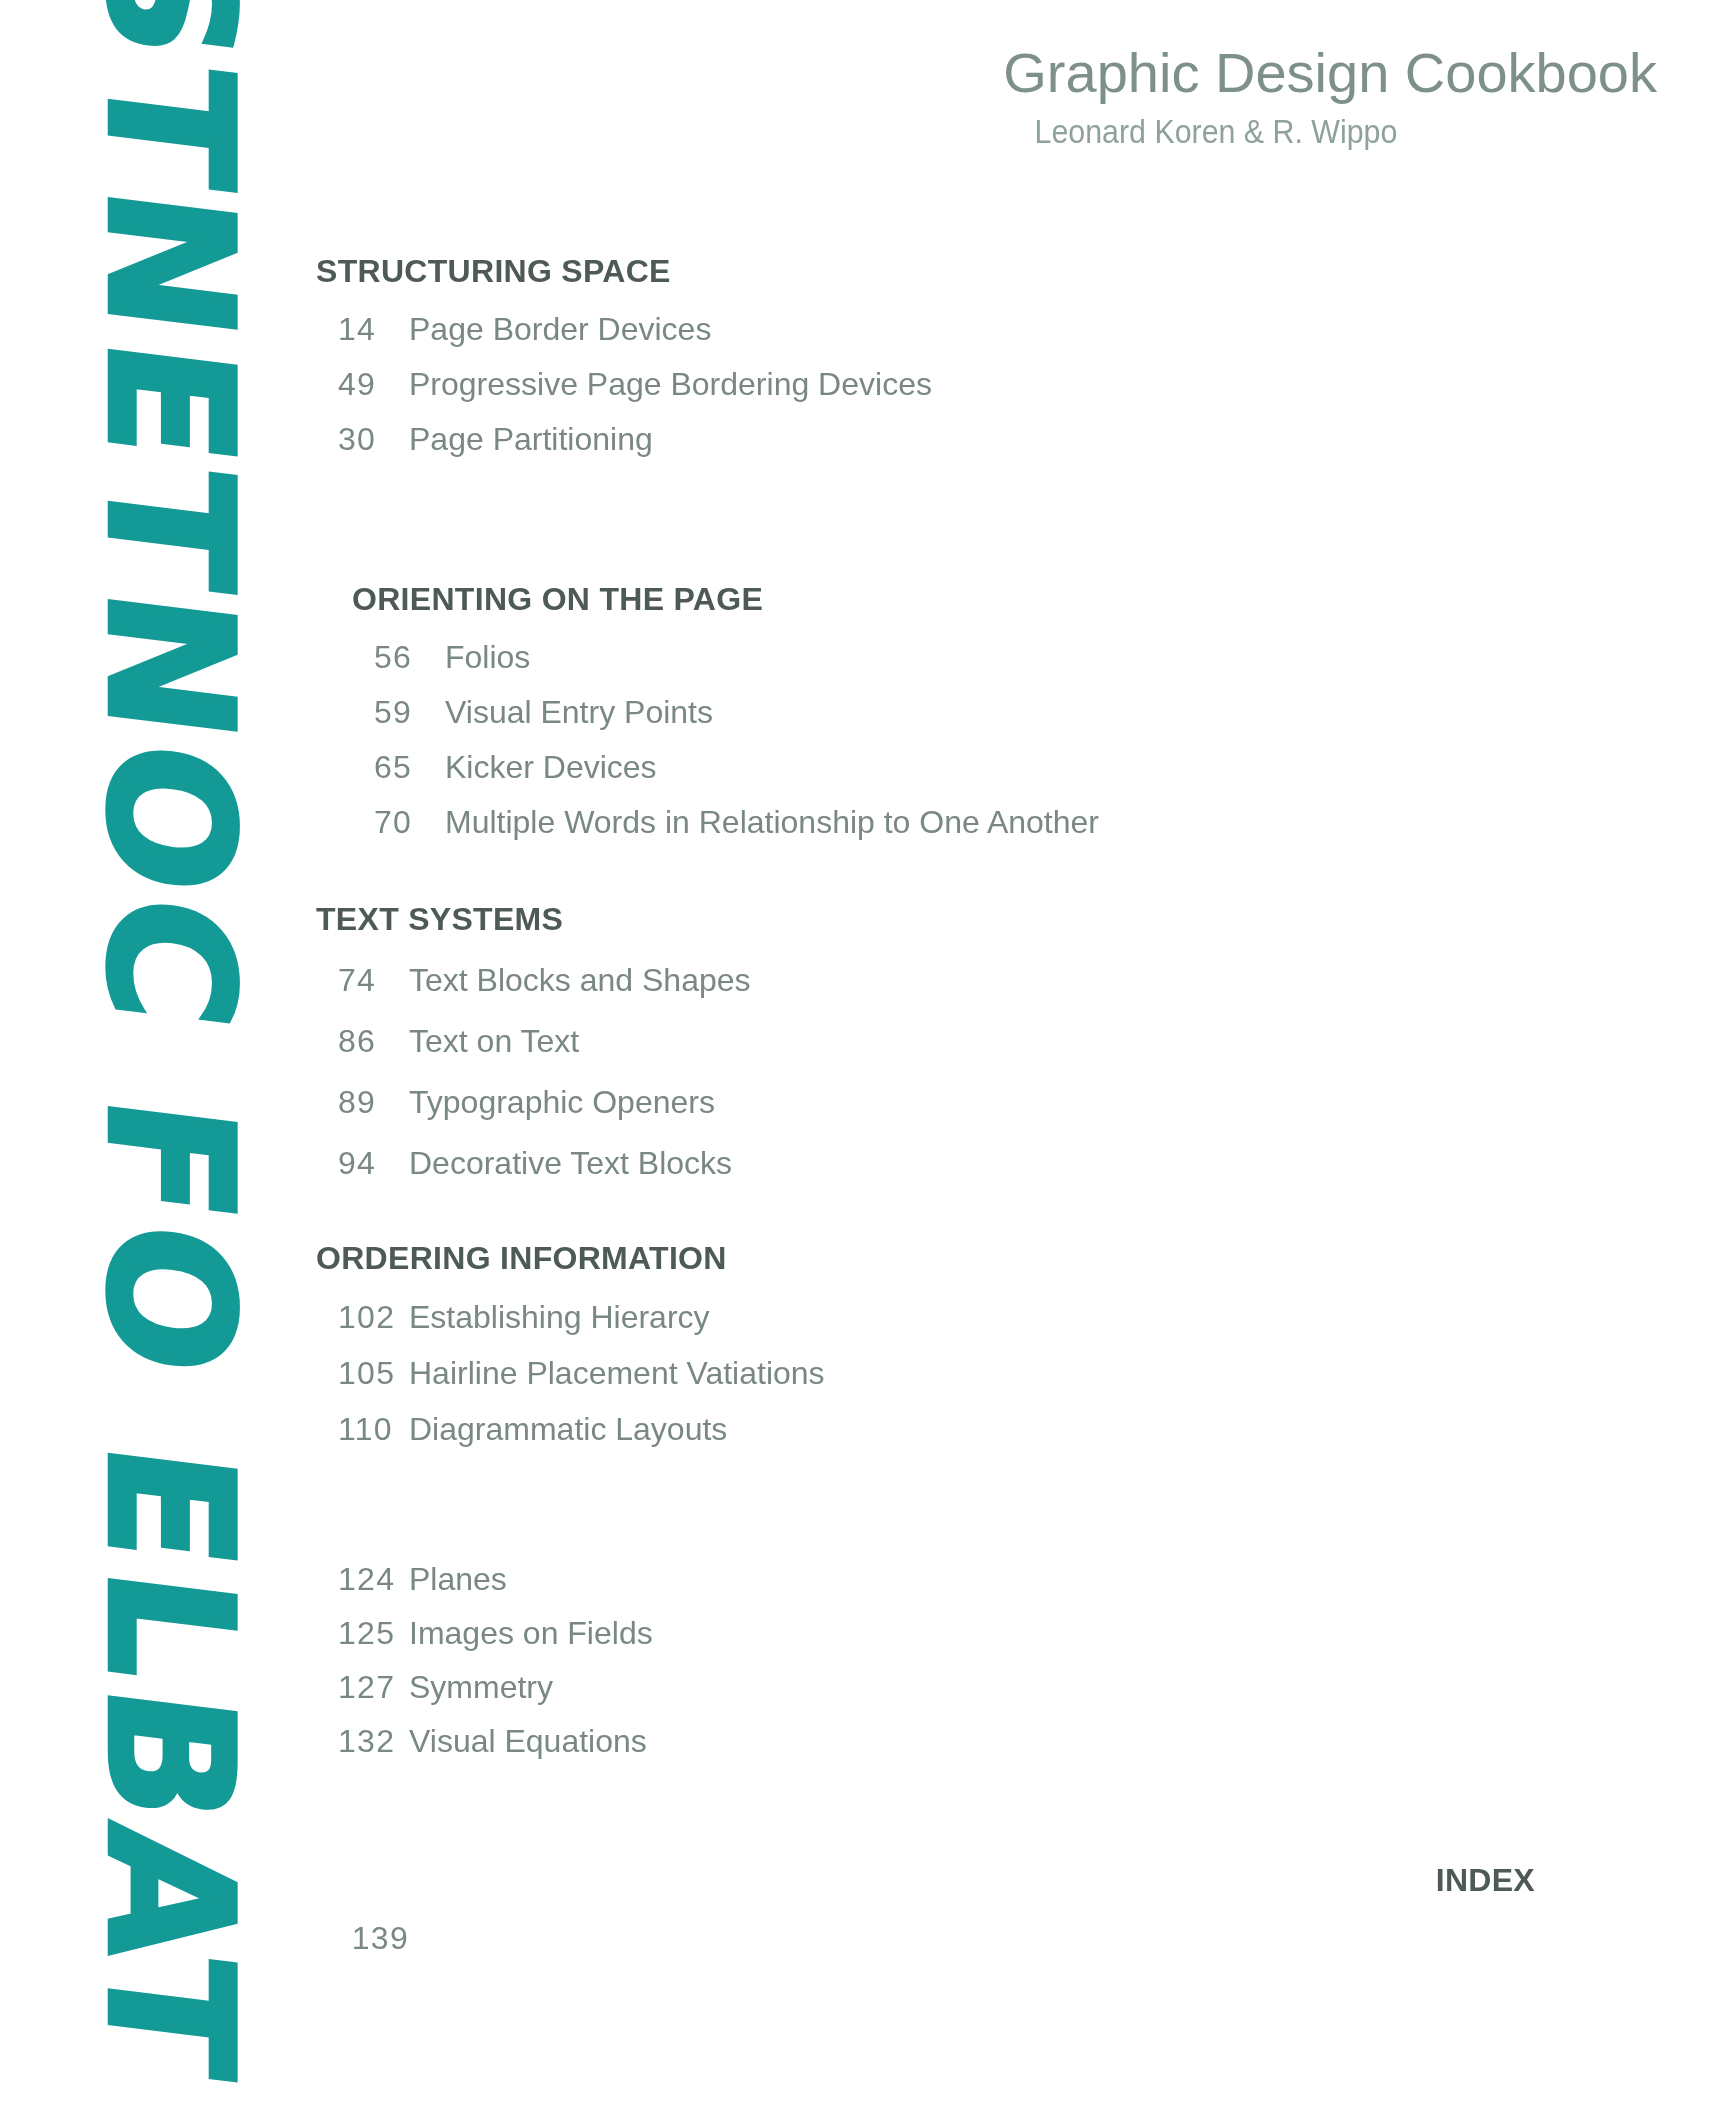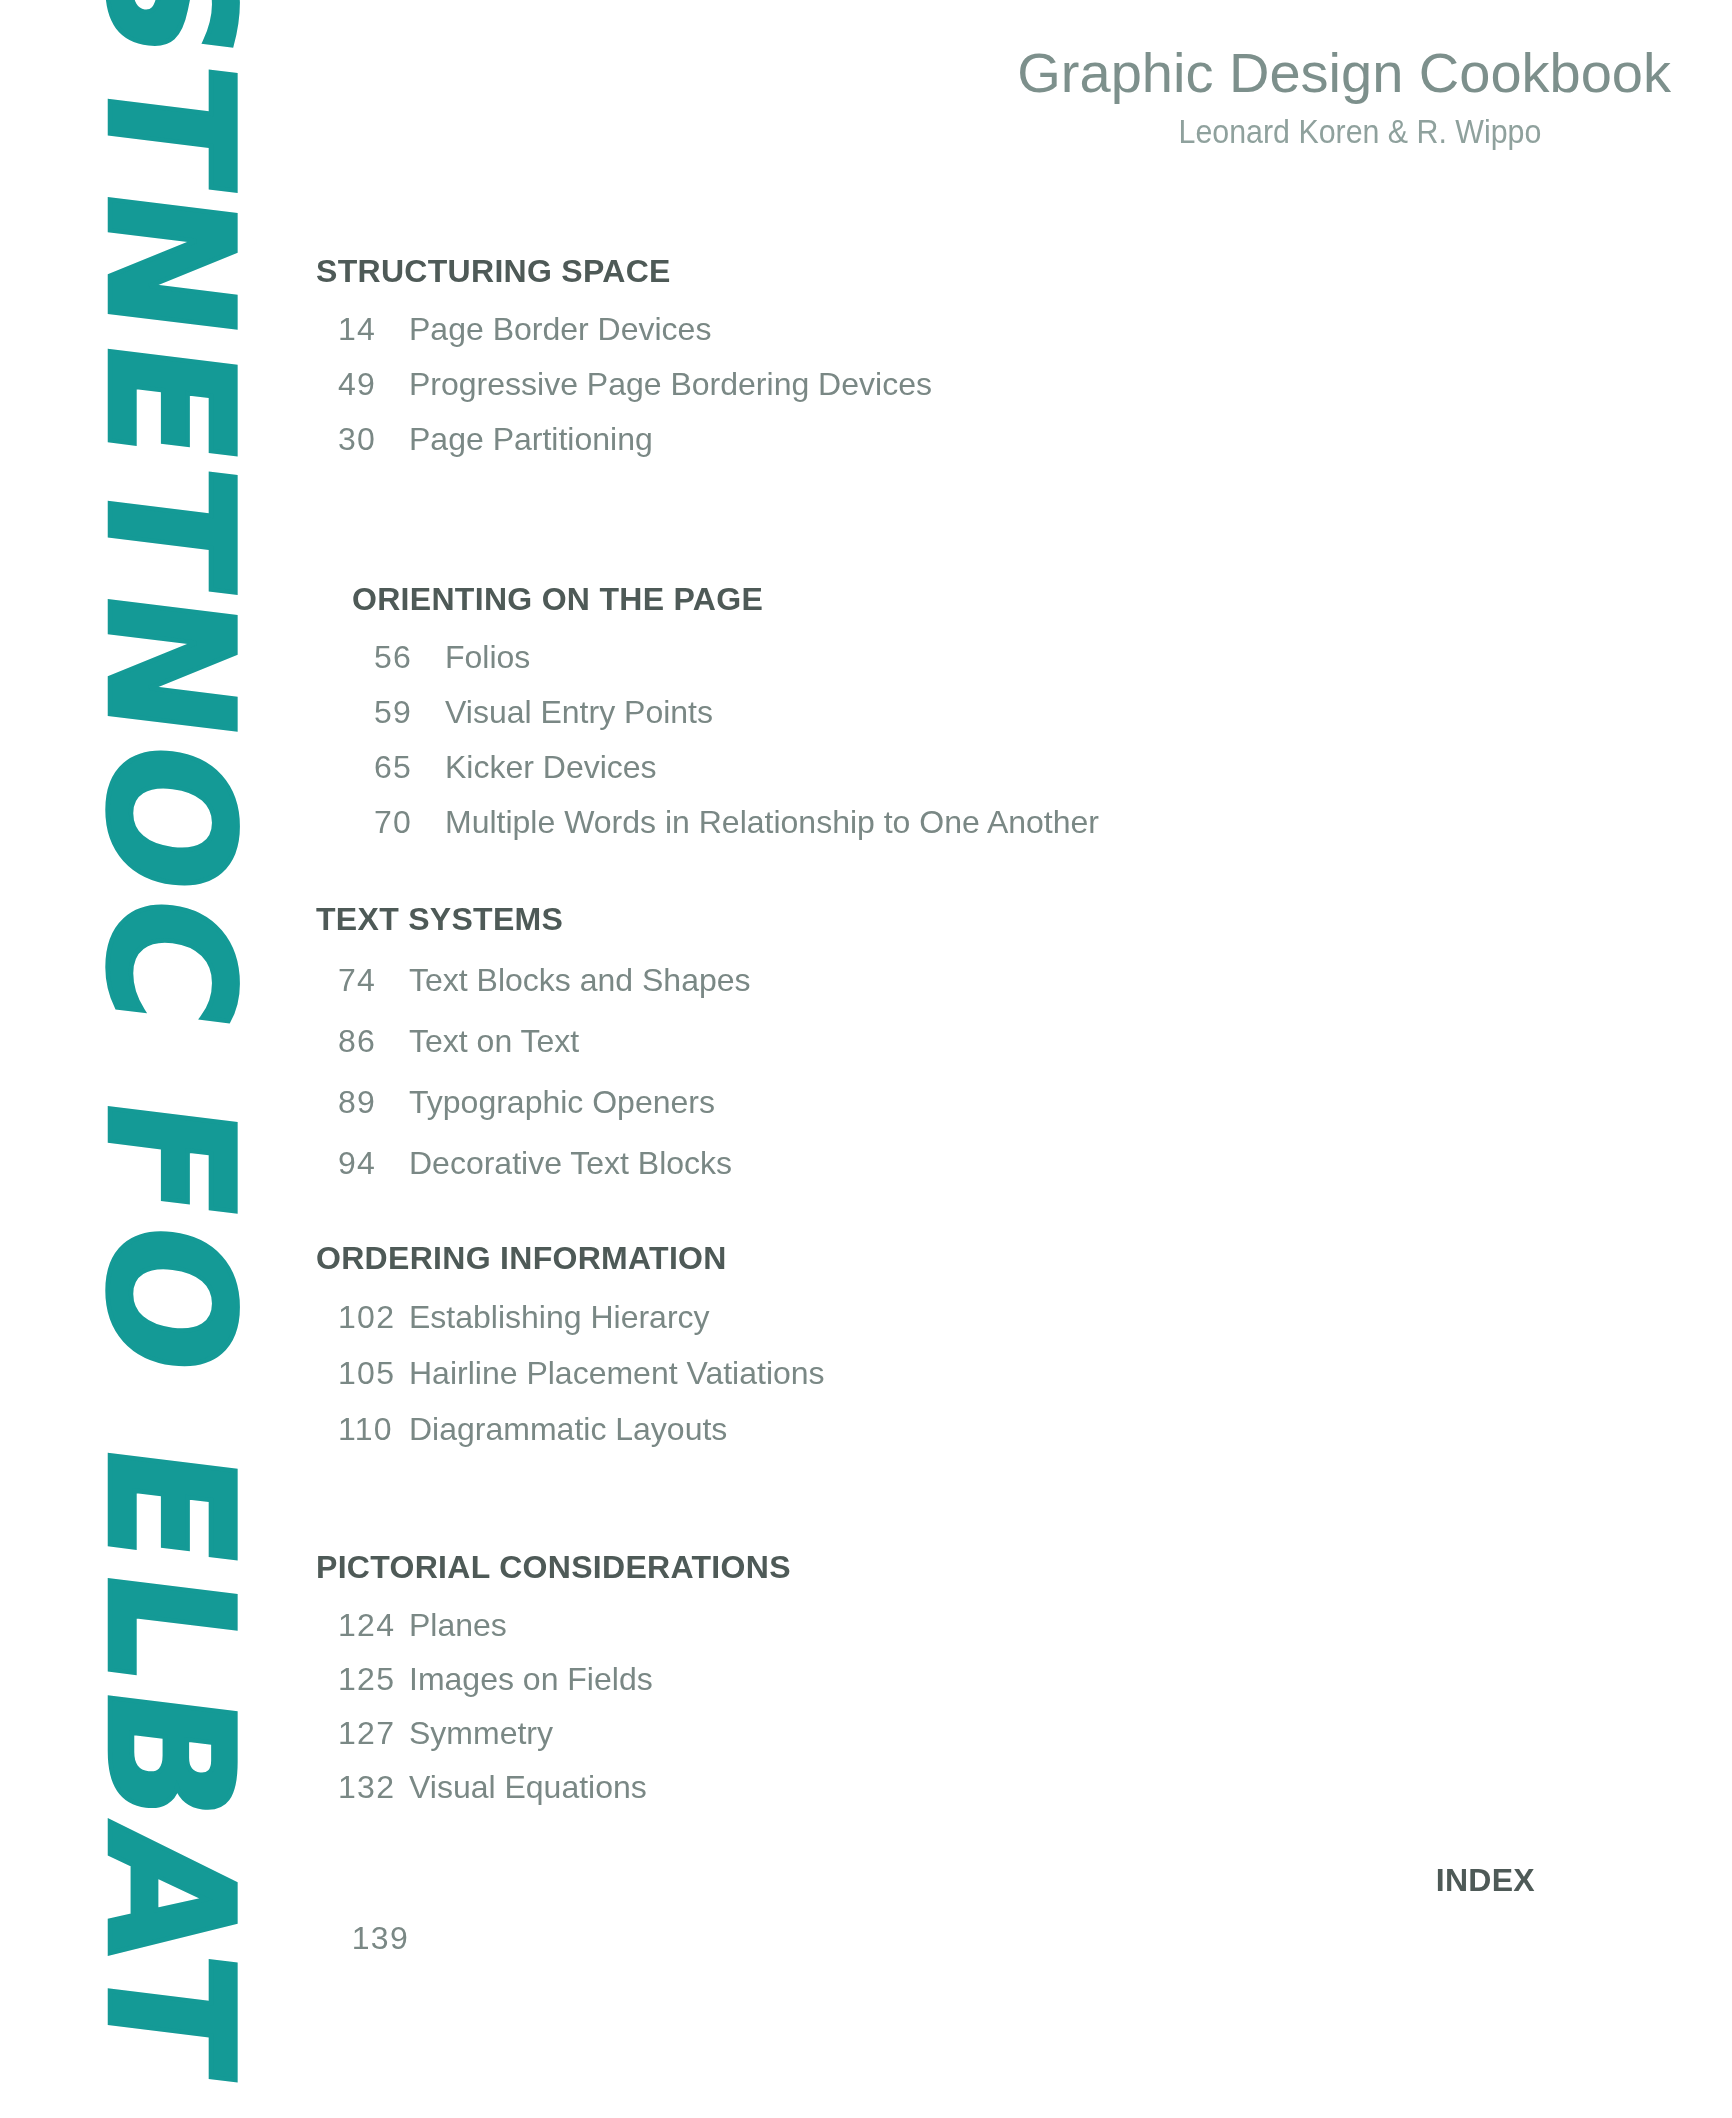--- a/index.html
+++ b/index.html
@@ -38,22 +38,22 @@
     letter-spacing:7.7px;
     white-space:nowrap;
     color:var(--accent);
     -webkit-text-stroke:4.5px var(--accent);
   }
 
   
   .header{
     position:absolute;
     top:42px;
-    right:62px;
-    text-align:center;
+    right:76px;
+    text-align:left;
   }
   .book-title{
     display:block;
     font-size:56px;
     font-weight:normal;
     color:var(--title);
     line-height:1.1;
     white-space:nowrap;
   }
   .book-authors{
@@ -196,21 +196,20 @@
             <span class="page-num">105</span>
             <span class="entry-title">Hairline Placement Vatiations</span>
           </li>
           <li class="entry">
             <span class="page-num">110</span>
             <span class="entry-title">Diagrammatic Layouts</span>
           </li>
         </ul>
       </section>
       <section class="section section-5">
-        <h2>PICTORIAL CONSIDERATIONS</h2>
         <ul class="entries">
           <li class="entry">
             <span class="page-num">124</span>
             <span class="entry-title">Planes</span>
           </li>
           <li class="entry">
             <span class="page-num">125</span>
             <span class="entry-title">Images on Fields</span>
           </li>
           <li class="entry">

